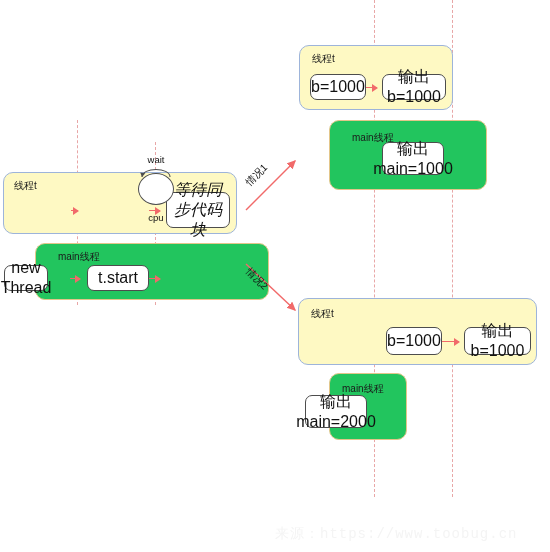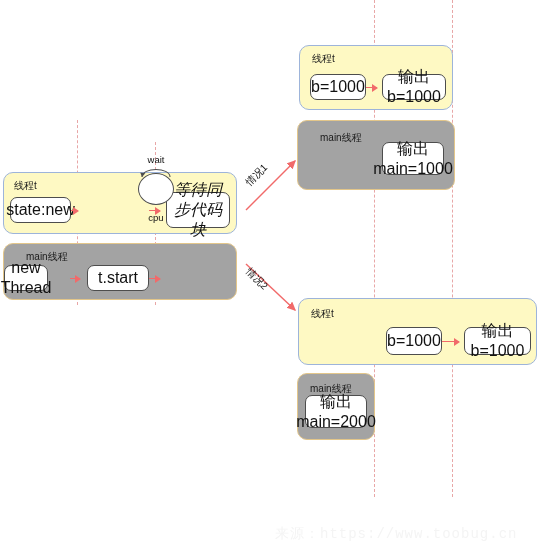--- a/index.html
+++ b/index.html
@@ -23,22 +23,23 @@
   .panel{
     position:absolute;
     border-radius:10px;
     box-sizing:border-box;
   }
   .panel.blue{
     background:#fef9c3;
     border:1px solid #9db4da;
   }
   .panel.yellow{
-    background:#a3a3a3;
+    background:#22c55e;
     border:1px solid #e3c68a;
+    margin-left:32px;
   }
   .panel-title{
     position:absolute;
     font-size:10px;
     color:#1a1a1a;
     white-space:nowrap;
     letter-spacing:0px;
   }
 
   
@@ -117,21 +118,20 @@
 <div id="stage">
 
   <div class="vline" style="left:77px;top:120px;height:185px;"></div>
   <div class="vline" style="left:155px;top:142px;height:163px;"></div>
   <div class="vline" style="left:374px;top:0px;height:497px;"></div>
   <div class="vline" style="left:452px;top:0px;height:497px;"></div>
 
   <div class="panel blue" style="left:3px;top:172px;width:234px;height:62px;">
     <div class="panel-title" style="left:10px;top:6px;">线程t</div>
   </div>
-  <div class="node" style="left:10px;top:197px;width:61px;height:26px;">state:new</div>
   <div class="node" style="left:166px;top:192px;width:64px;height:36px;font-style:italic;">等待同步代码块</div>
 
   <div class="ellipse" style="left:138px;top:173px;width:36px;height:32px;">
     <span>wait</span>
     <span>cpu</span>
   </div>
   <svg style="position:absolute;left:140px;top:165px;width:34px;height:14px;z-index:6;overflow:visible;">
     <path d="M2,12 C2,2 30,2 30,12" fill="none" stroke="#4d4d4d" stroke-width="1.1"></path>
     <path d="M2,12 L0.2,7.4 L5.4,8.2 Z" fill="#4d4d4d"></path>
   </svg>

